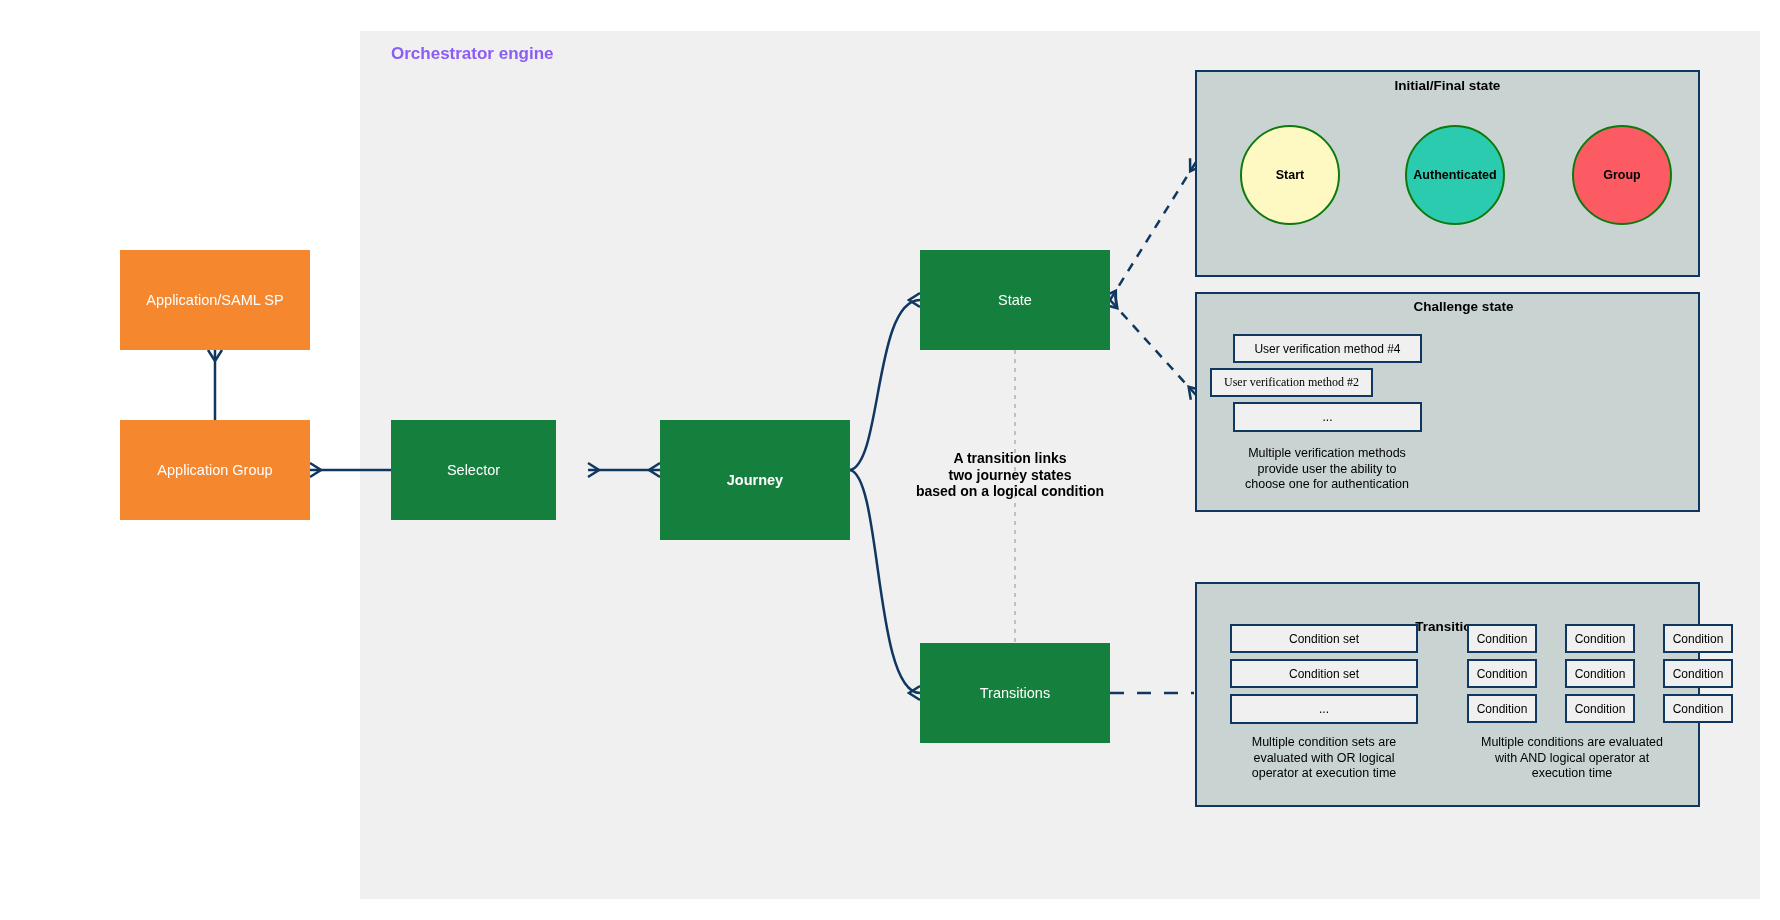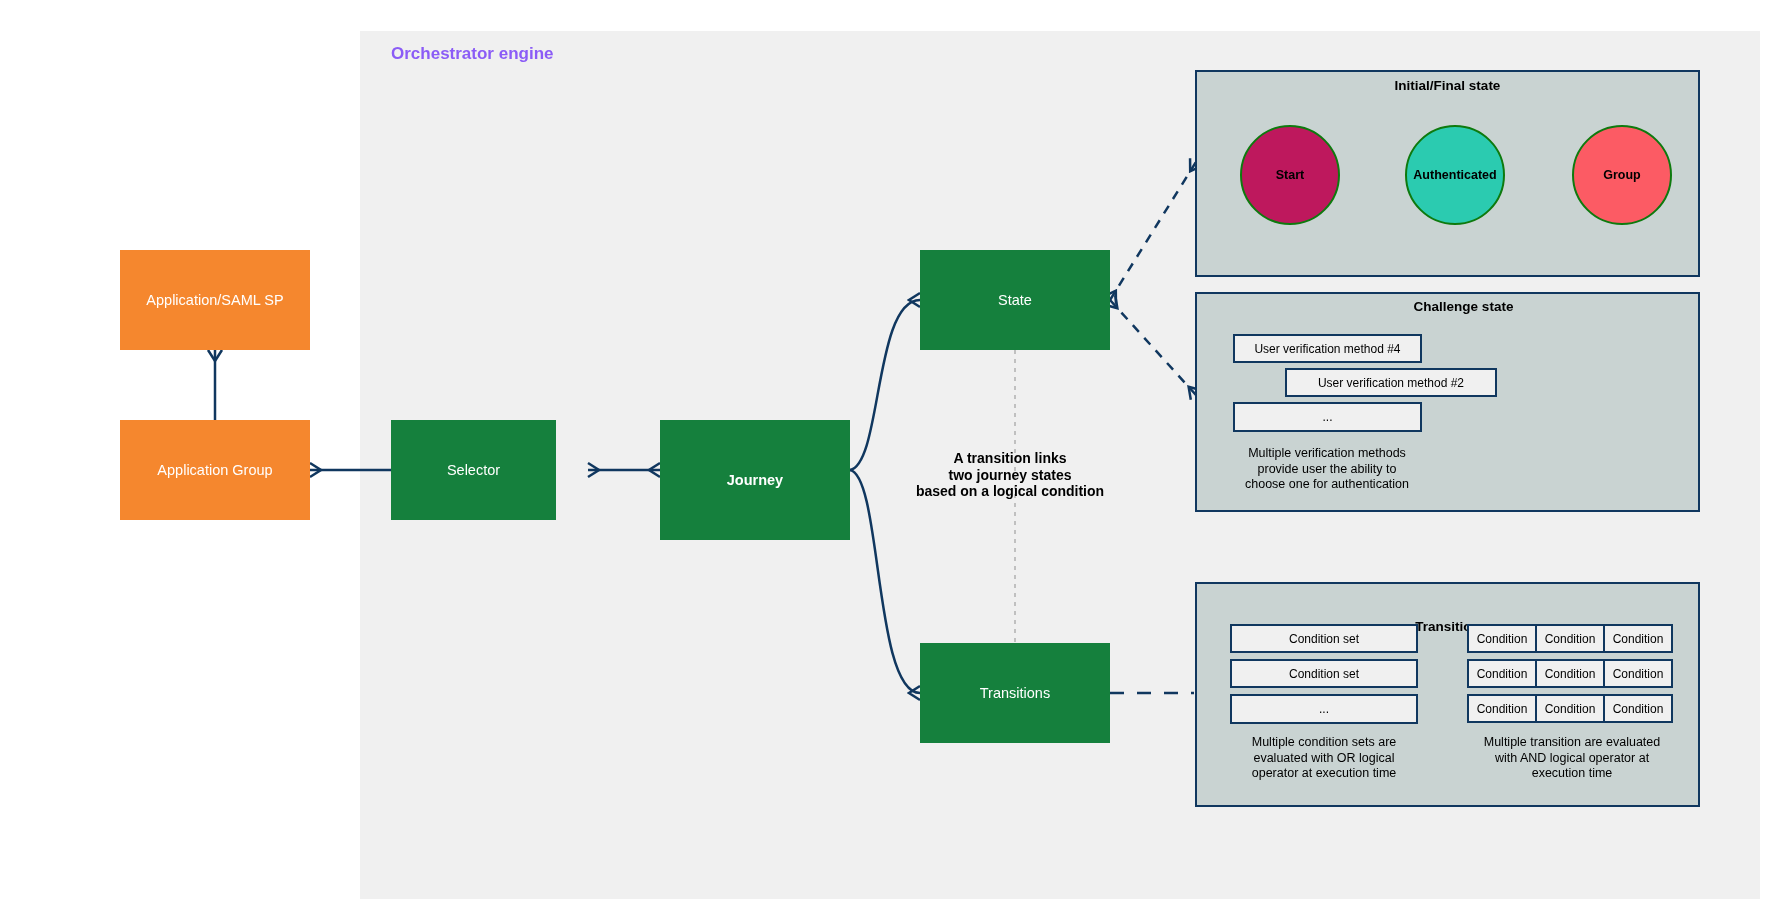--- a/index.html
+++ b/index.html
@@ -10,29 +10,29 @@
   svg.connectors{position:absolute;left:0;top:0;z-index:2;}
   .node{position:absolute;display:flex;align-items:center;justify-content:center;
         color:#ffffff;font-size:14.5px;z-index:3;text-align:center;}
   .node.orange{background:#F5872E;}
   .node.blue{background:#15803d;}
   .panel{position:absolute;background:#C9D3D2;border:2px solid #10375F;box-sizing:border-box;z-index:3;}
   .panel-title{position:absolute;width:505px;text-align:center;font-size:13.5px;font-weight:bold;z-index:4;}
   .circle{position:absolute;width:100px;height:100px;border-radius:50%;border:2.5px solid #0E7A0E;
           box-sizing:border-box;display:flex;align-items:center;justify-content:center;
           font-size:12.5px;font-weight:bold;z-index:4;text-align:center;}
-  .c-start{background:#be185d;}
+  .c-start{background:#fef9c3;}
   .c-auth{background:#2BCBB0;}
   .c-fail{background:#FC5B64;}
   .mini{position:absolute;background:#F0F0F0;border:2px solid #10375F;box-sizing:border-box;
         display:flex;align-items:center;justify-content:center;font-size:12px;z-index:4;}
   .caption{position:absolute;text-align:center;font-size:12.5px;line-height:15.5px;z-index:4;}
   .annotation{position:absolute;left:875px;top:450px;width:270px;text-align:center;
               font-size:14px;font-weight:bold;line-height:16.5px;z-index:4;}
-  .cond-row{position:absolute;display:flex;z-index:4;}
+  .cond-row{position:absolute;display:flex;z-index:4;gap:30px;}
   .cond-cell{width:70px;height:29px;background:#F0F0F0;border:2px solid #10375F;box-sizing:border-box;
              display:flex;align-items:center;justify-content:center;font-size:12px;margin-left:-2px;}
   .cond-cell:first-child{margin-left:0;}
 </style>
 </head>
 <body>
 
 <div class="canvas">
 
   <div class="gray-panel"></div>
@@ -74,21 +74,21 @@
 
   <div class="panel" style="left:1195px;top:70px;width:505px;height:207px;"></div>
   <div class="panel-title" style="left:1195px;top:78px;">Initial/Final state</div>
   <div class="circle c-start" style="left:1240px;top:125px;">Start</div>
   <div class="circle c-auth" style="left:1405px;top:125px;">Authenticated</div>
   <div class="circle c-fail" style="left:1572px;top:125px;">Group</div>
 
   <div class="panel" style="left:1195px;top:292px;width:505px;height:220px;"></div>
   <div class="panel-title" style="left:1195px;top:299px;margin-left:16px;">Challenge state</div>
   <div class="mini" style="left:1233px;top:334px;width:189px;height:29px;">User verification method #4</div>
-  <div class="mini" style="left:1285px;top:368px;width:212px;height:29px;">User verification method #2</div>
+  <div class="mini" style="left:1210px;top:368px;width:163px;height:29px;font-family:Liberation Serif, serif;">User verification method #2</div>
   <div class="mini" style="left:1233px;top:402px;width:189px;height:30px;">...</div>
   <div class="caption" style="left:1222px;top:446px;width:210px;">
     <div>Multiple verification methods</div>
     <div>provide user the ability to</div>
     <div>choose one for authentication</div>
   </div>
 
   <div class="panel" style="left:1195px;top:582px;width:505px;height:225px;"></div>
   <div class="panel-title" style="left:1195px;top:591px;margin-top:28px;">Transition</div>
 
@@ -110,18 +110,18 @@
     <div class="cond-cell">Condition</div>
     <div class="cond-cell">Condition</div>
     <div class="cond-cell">Condition</div>
   </div>
   <div class="cond-row" style="left:1467px;top:694px;">
     <div class="cond-cell">Condition</div>
     <div class="cond-cell">Condition</div>
     <div class="cond-cell">Condition</div>
   </div>
   <div class="caption" style="left:1457px;top:735px;width:230px;">
-    <div>Multiple transition are evaluated</div>
+    <div>Multiple conditions are evaluated</div>
     <div>with AND logical operator at</div>
     <div>execution time</div>
   </div>
 
 </div>
 
 </body></html>

